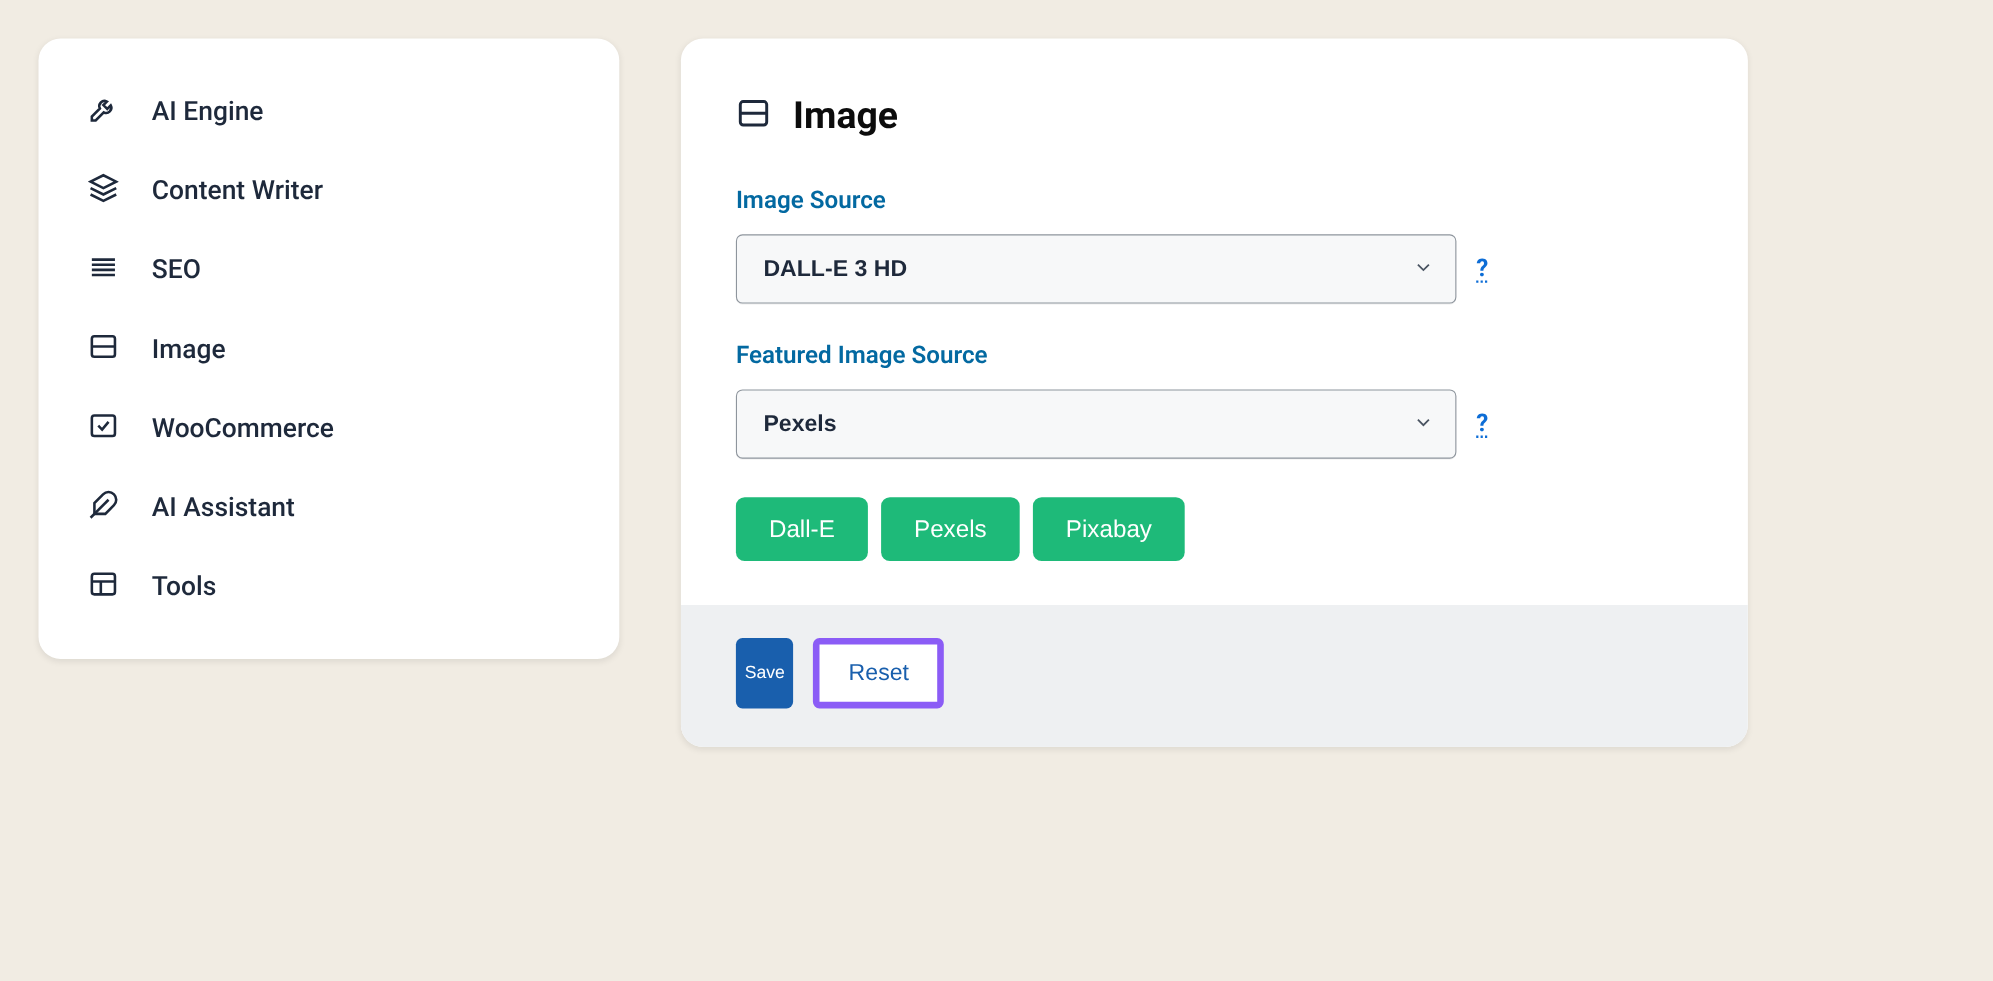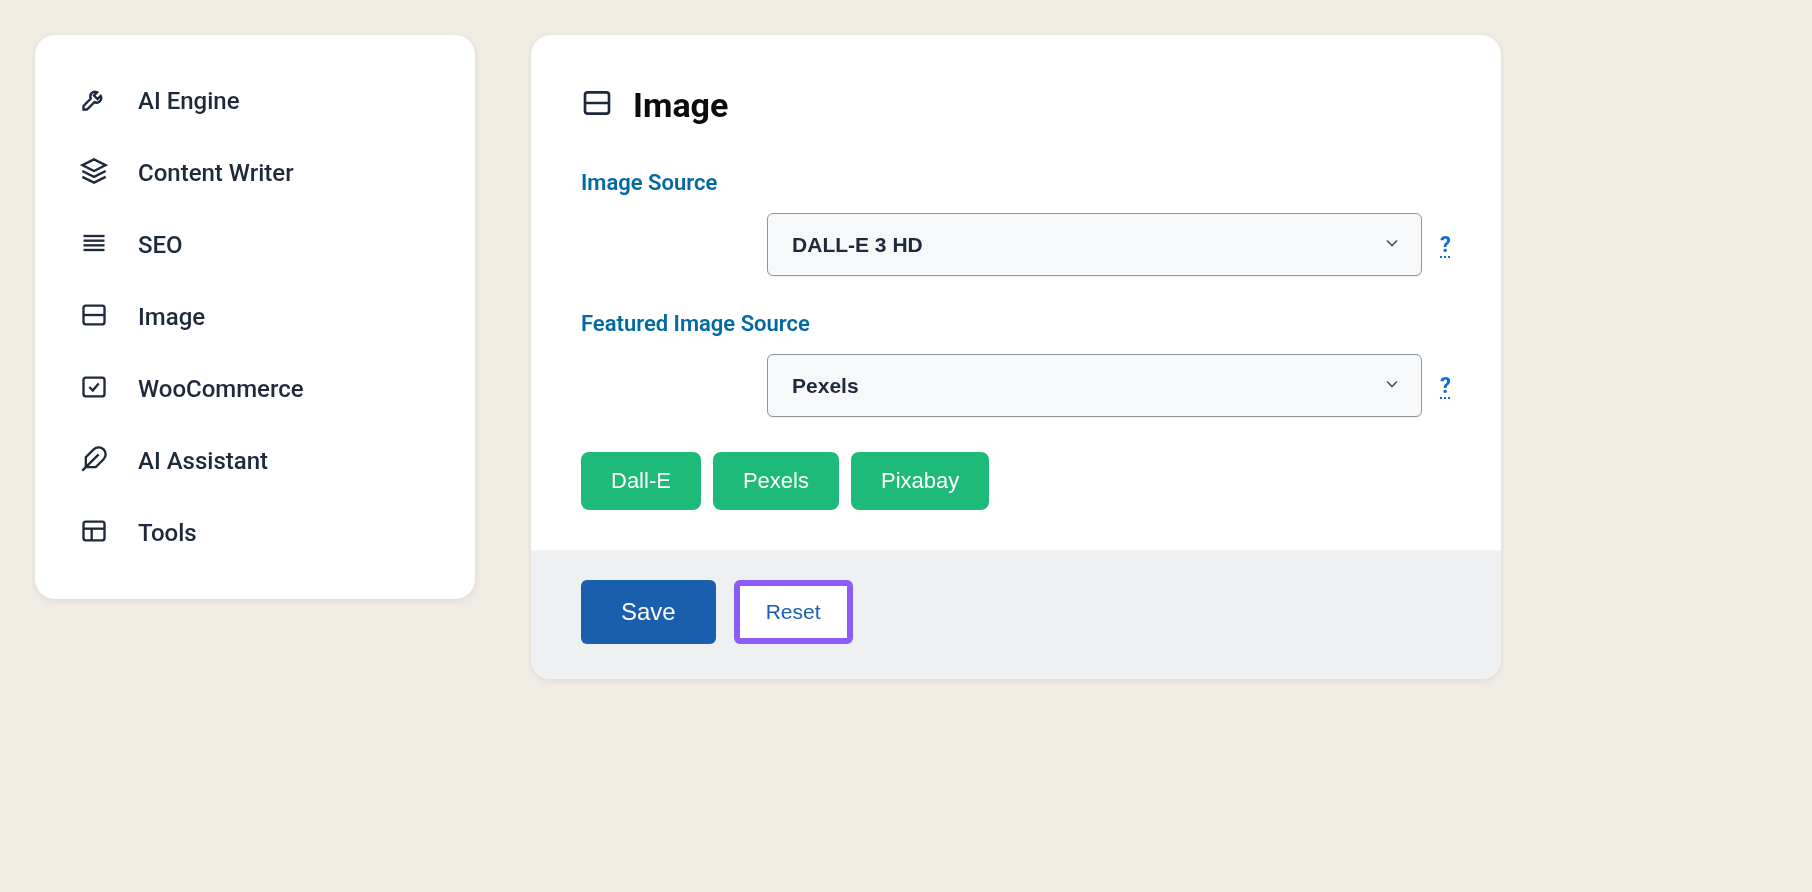--- a/index.html
+++ b/index.html
@@ -13,21 +13,21 @@
     }
 
     .card {
       background: #ffffff;
       border-radius: 20px;
       box-shadow: 0 2px 6px rgba(0,0,0,0.08);
     }
 
     
     .sidebar {
-      width: 440px;
+      width: 528px;
       padding: 30px 25px;
     }
     .sidebar-item {
       display: flex;
       align-items: center;
       gap: 30px;
       padding: 20px 20px;
       cursor: pointer;
       color: #1e293b;
     }
@@ -71,21 +71,21 @@
     }
 
     .field-group { margin-bottom: 35px; }
     .field-label {
       font-size: 22px;
       font-weight: 600;
       color: #0369a1;
       margin-bottom: 18px;
       display: block;
     }
-    .select-row { display: flex; align-items: center; gap: 18px; justify-content: flex-end; }
+    .select-row { display: flex; align-items: center; gap: 18px; }
     .select-wrap {
       position: relative;
       width: 655px;
     }
     .select-wrap select {
       width: 100%;
       appearance: none;
       -webkit-appearance: none;
       background: #f7f8f9;
       border: 1px solid #8e959d;
@@ -132,22 +132,22 @@
       background: #eef0f2;
       padding: 30px 50px 35px 50px;
       display: flex;
       gap: 18px;
     }
     .btn-primary {
       background: #195fad;
       color: #ffffff;
       border: none;
       border-radius: 6px;
-      padding: 14px 40px;
-      font-size: 24px;
+      padding: 14px 8px;
+      font-size: 16px;
       font-weight: 500;
       cursor: pointer;
     }
     .btn-secondary {
       background: #ffffff;
       color: #195fad;
       border: 6px solid #8b5cf6;
       border-radius: 6px;
       padding: 14px 26px;
       font-size: 21px;

